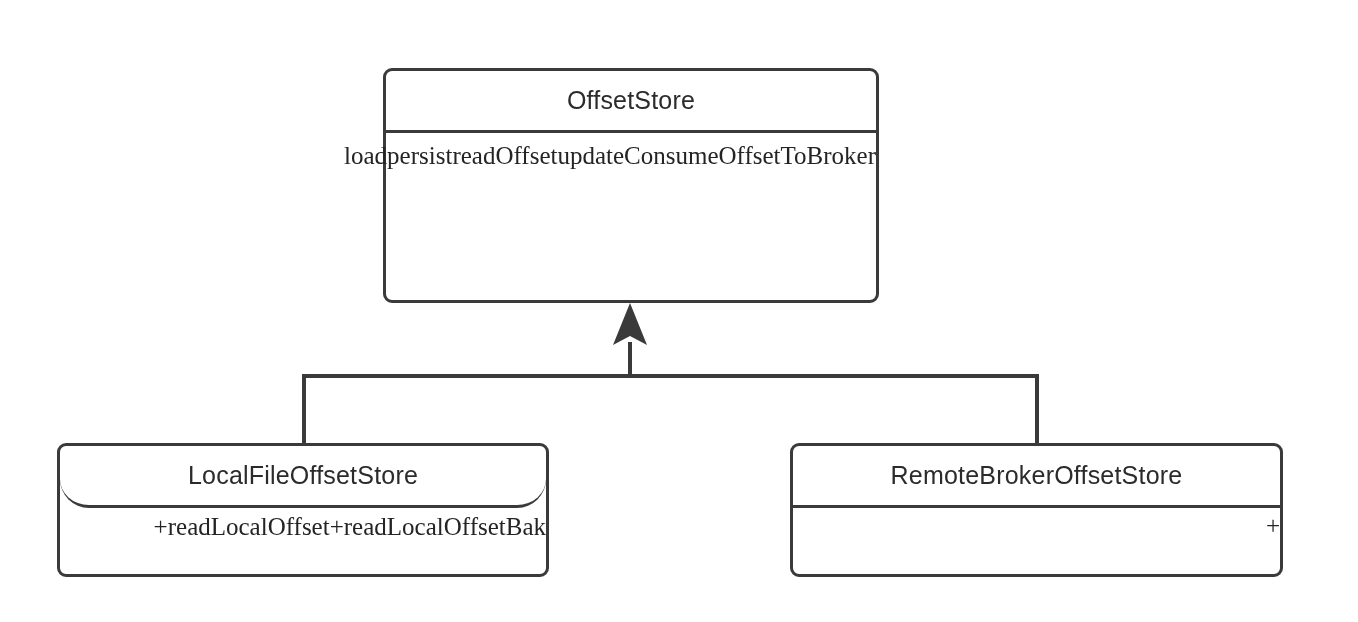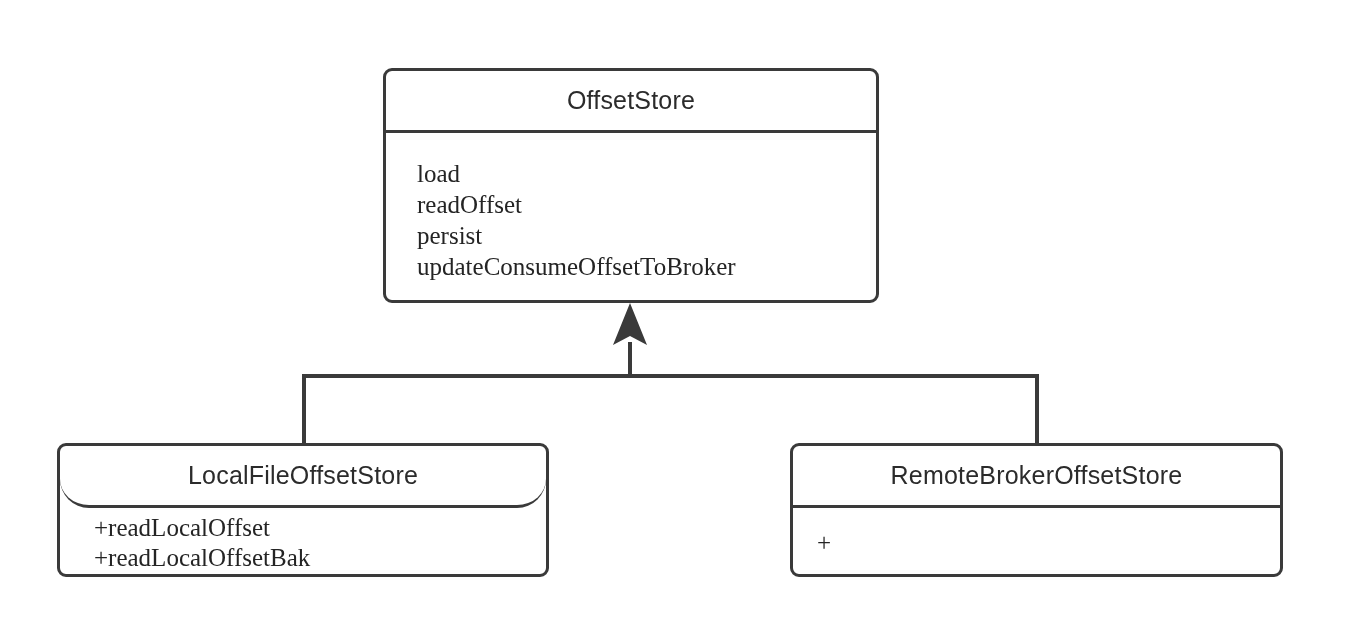--- a/index.html
+++ b/index.html
@@ -33,22 +33,22 @@
     color: #2b2b2b;
     font-family: "Liberation Sans", sans-serif;
     font-weight: 400;
     letter-spacing: 0.2px;
     white-space: nowrap;
   }
   .uml-body {
     box-sizing: border-box;
     flex: 1 1 auto;
     display: flex;
-    flex-direction: column;
-    justify-content: center;
+    flex-direction: row;
+    justify-content: flex-end;
     font-family: "Liberation Serif", "DejaVu Serif", serif;
     color: #242424;
     border-radius: 6px;
   }
   .uml-method {
     white-space: pre;
     color: #242424;
     font-family: "Liberation Serif", "DejaVu Serif", serif;
   }
 
@@ -154,22 +154,22 @@
 </style>
 </head>
 <body>
 
 <div id="canvas">
 
   <div class="uml-class" id="class-offsetstore">
     <div class="uml-header">OffsetStore</div>
     <div class="uml-body">
       <div class="uml-method">load</div>
+      <div class="uml-method">persist</div>
       <div class="uml-method">readOffset</div>
-      <div class="uml-method">persist</div>
       <div class="uml-method">updateConsumeOffsetToBroker</div>
     </div>
   </div>
 
   <div class="conn-line" id="conn-stem"></div>
   <div class="conn-line" id="conn-bar"></div>
   <div class="conn-line" id="conn-drop-left"></div>
   <div class="conn-line" id="conn-drop-right"></div>
   <svg id="conn-arrowhead" viewBox="0 0 34 42">
     <polygon points="17,0 34,42 17,33 0,42" fill="#3a3a3a"></polygon>

